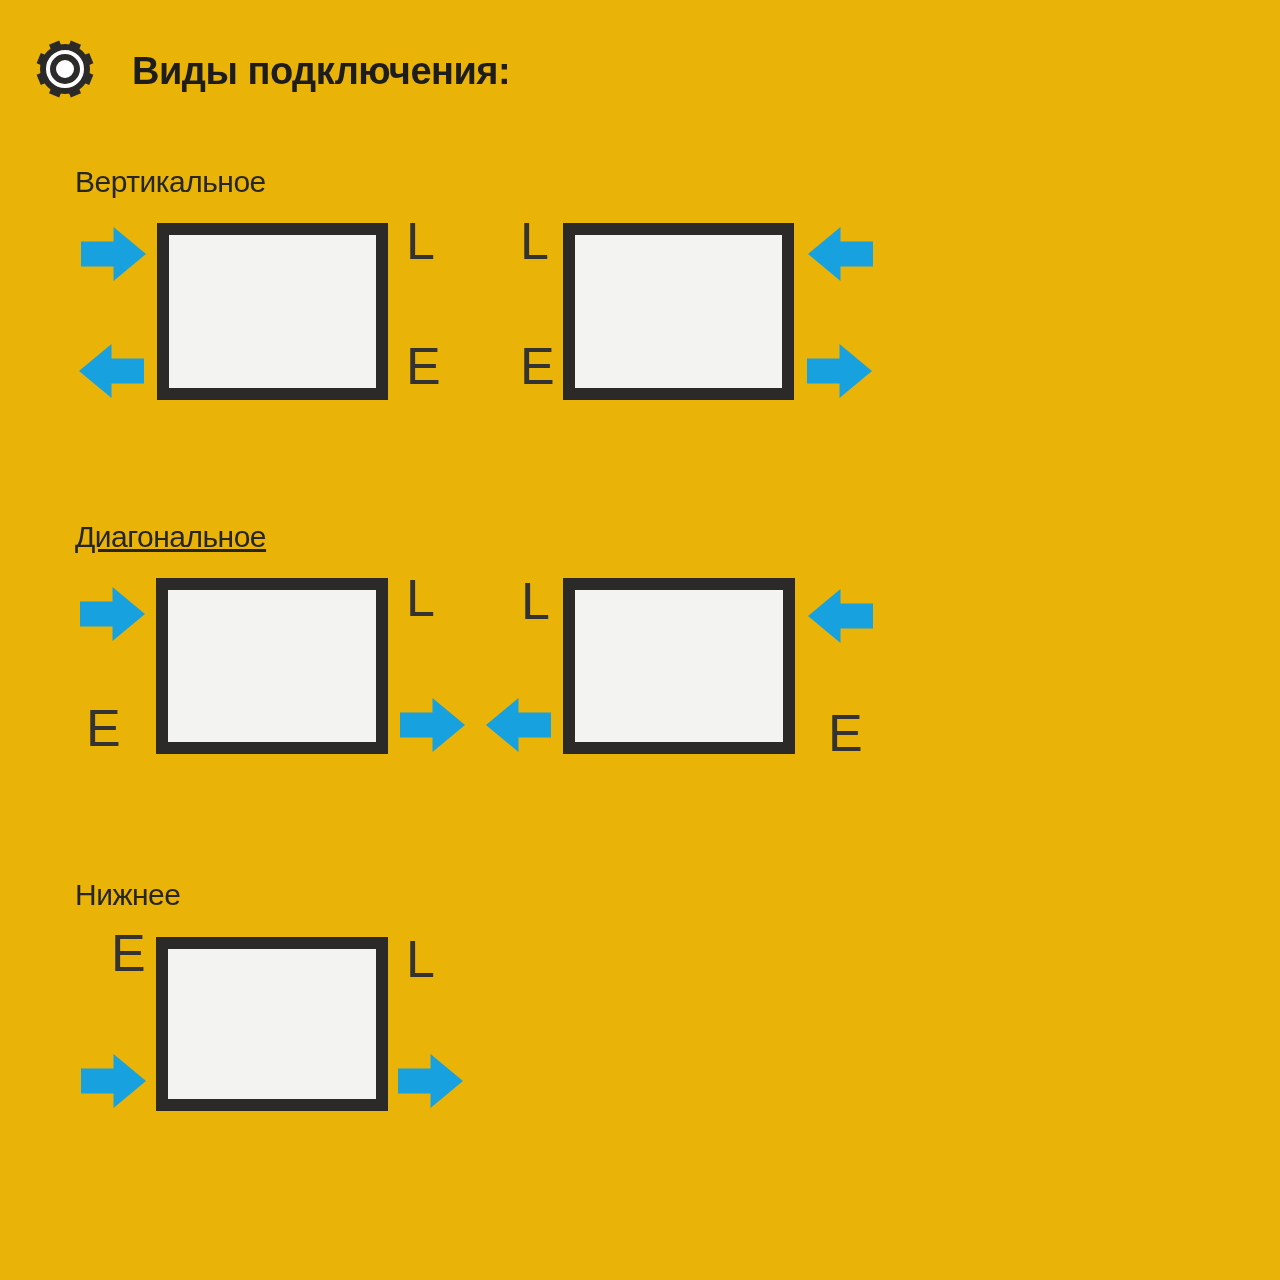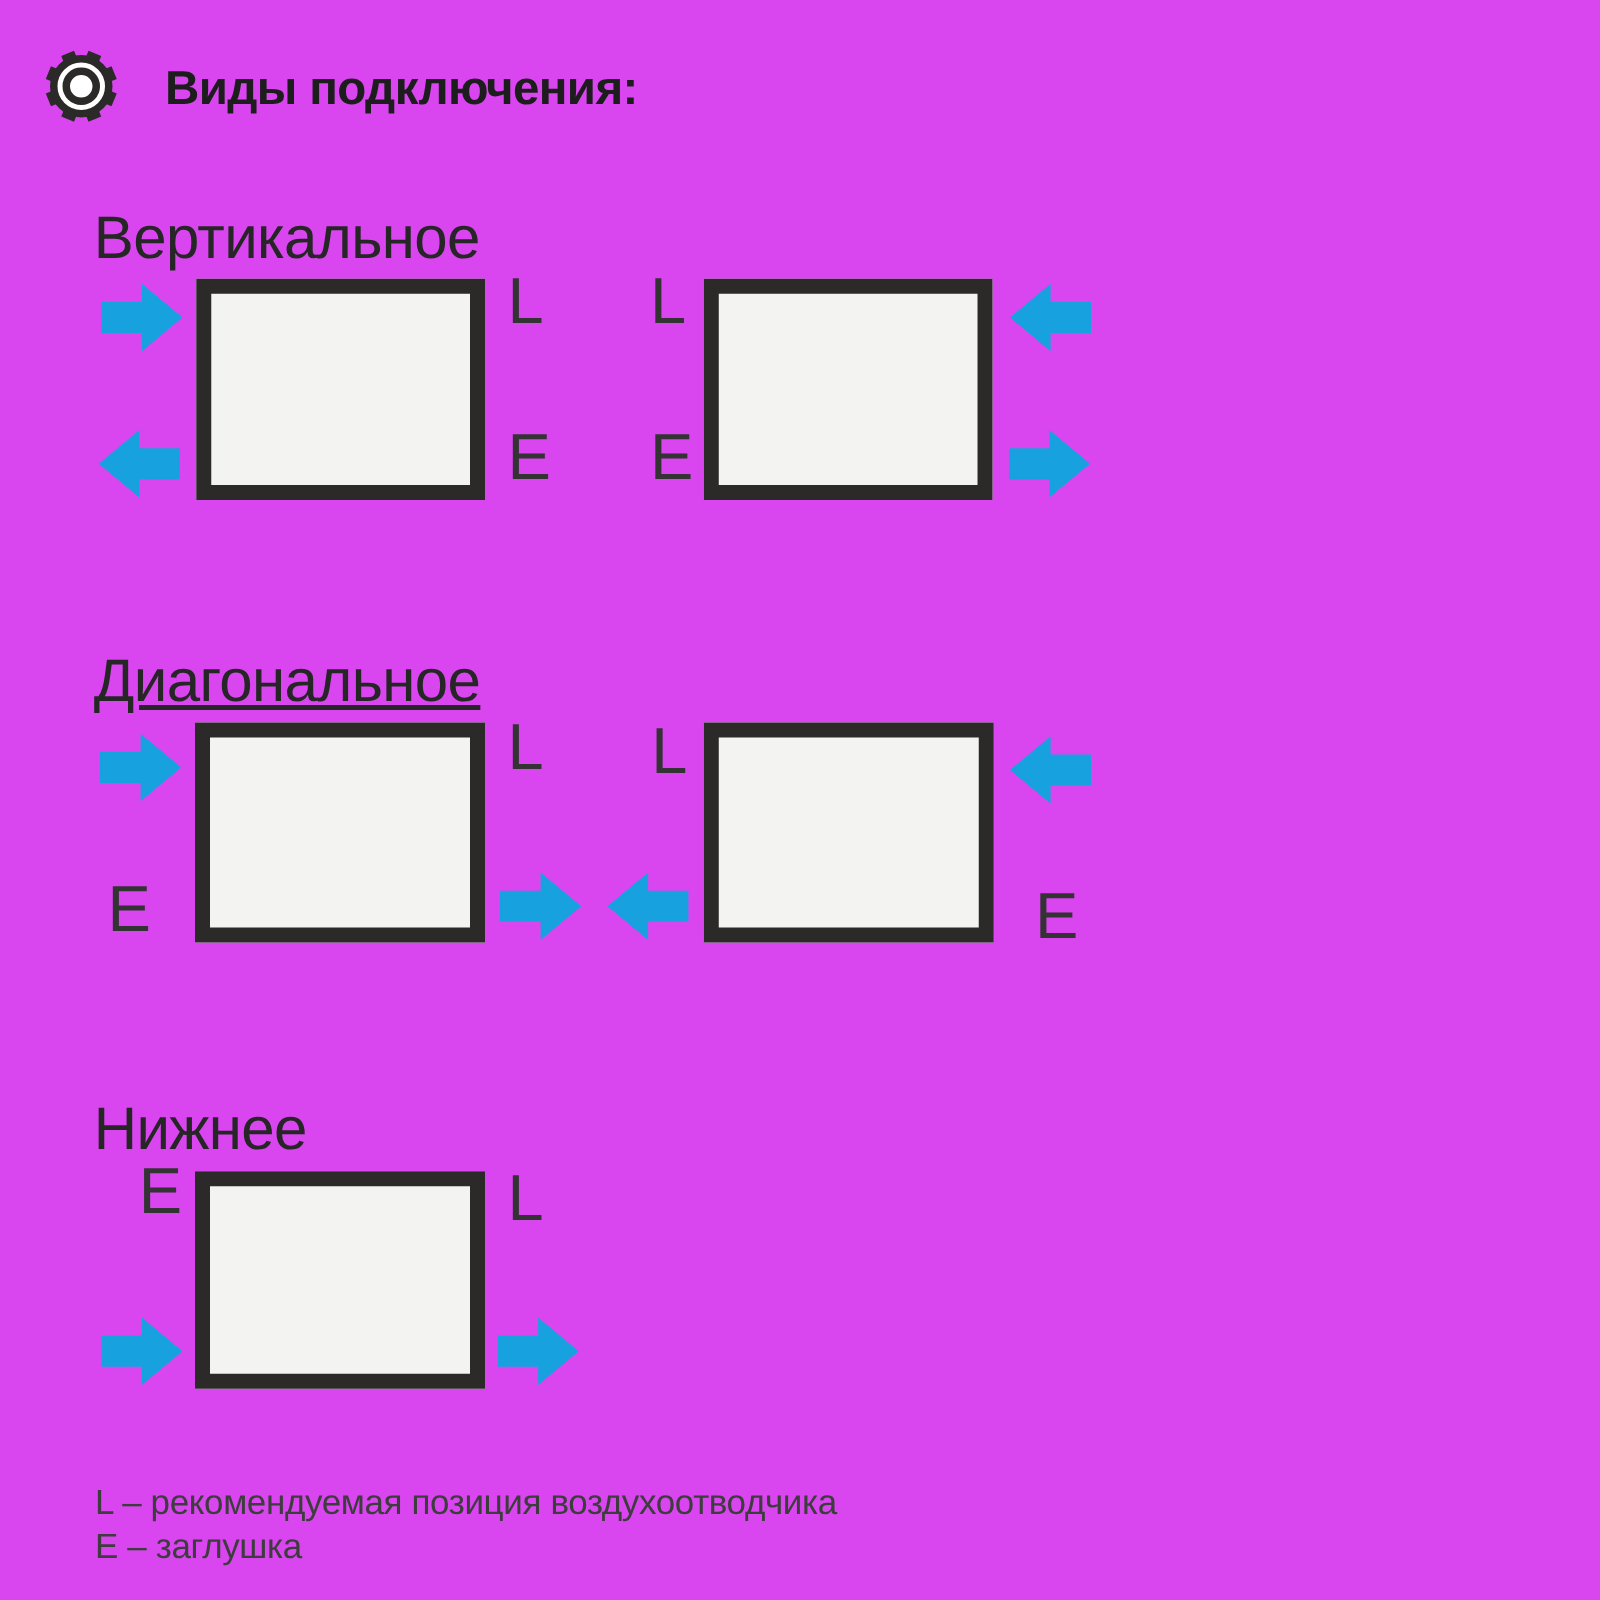--- a/index.html
+++ b/index.html
@@ -1,25 +1,25 @@
 <!DOCTYPE html>
 <html><head>
 <meta charset="utf-8">
 <style>
   html,body{margin:0;padding:0;background:#ffffff;}
   #canvas{
-    position:relative;width:1280px;height:1280px;background:#d946ef;
+    position:relative;width:1280px;height:1280px;background:#eab308;
     font-family:"Liberation Sans","DejaVu Sans",sans-serif;overflow:hidden;
   }
   .abs{position:absolute;}
   .page-title{
     font-size:38px;font-weight:700;color:#1d1d1d;letter-spacing:-0.5px;line-height:1;
   }
   .section-title{
-    font-size:48px;font-weight:400;color:#262626;letter-spacing:-0.5px;line-height:1;
+    font-size:30px;font-weight:400;color:#262626;letter-spacing:-0.5px;line-height:1;
   }
   .radiator{
     box-sizing:border-box;border:12px solid var(--rad-border);
     background:var(--rad-fill);
   }
   .port-label{
     font-size:52px;font-weight:400;color:#333333;line-height:1;
   }
   .arrow{
     width:65px;height:54px;background:var(--arrow-blue);
@@ -87,18 +87,14 @@
   <div class="abs port-label" style="left:828px;top:707px;">E</div>
 
   <div class="abs section-title" style="left:75px;top:880px;">Нижнее</div>
 
   <div class="abs port-label" style="left:111px;top:927px;">E</div>
   <div class="abs radiator" style="left:156px;top:937px;width:232px;height:174px;"></div>
   <div class="abs port-label" style="left:406px;top:933px;">L</div>
   <div class="abs arrow arrow-right" style="left:81px;top:1054px;"></div>
   <div class="abs arrow arrow-right" style="left:398px;top:1054px;"></div>
 
-  <div class="abs legend" style="left:76px;top:1184px;">
-    <div>L – рекомендуемая позиция воздухоотводчика</div>
-    <div>E – заглушка</div>
-  </div>
 
 </div>
 
 </body></html>

